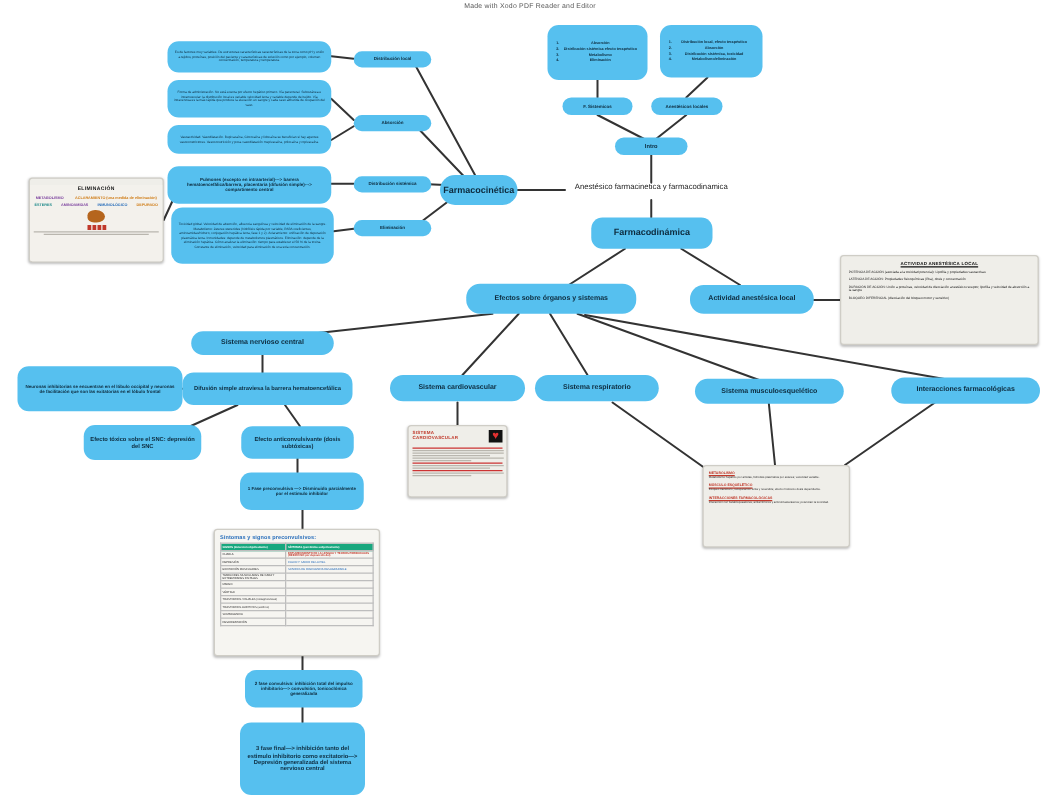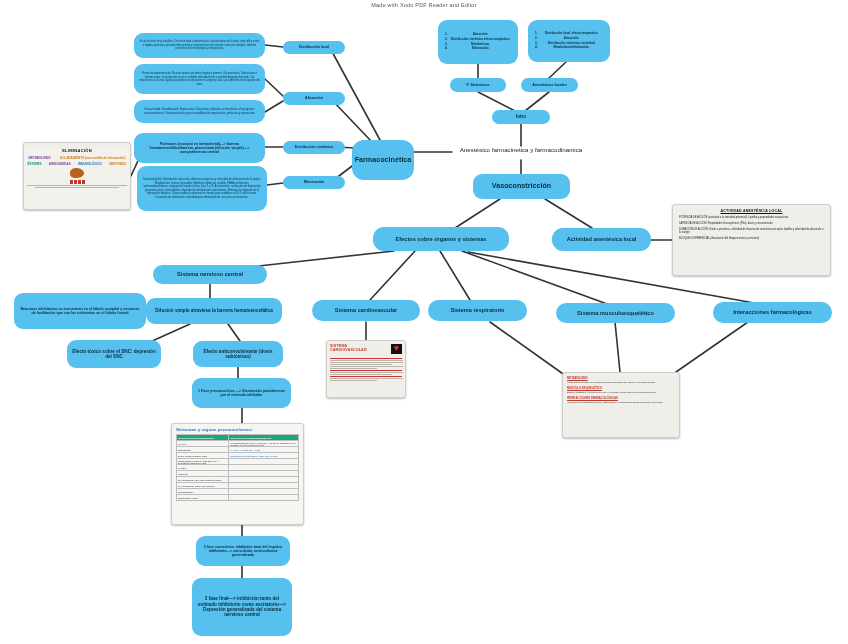--- a/index.html
+++ b/index.html
@@ -174,23 +174,23 @@
         </div>
     </div>
   </div>
 
   <div class="node pill mini" style="left:450px;top:78px;width:56px;height:14px;">F. Sistemicos</div>
   <div class="node pill mini" style="left:521px;top:78px;width:57px;height:14px;">Anestésicos locales</div>
   <div class="node pill sm" style="left:492px;top:110px;width:58px;height:14px;">Intro</div>
 
   <div class="plain" style="left:421px;top:146px;width:200px;">Anestésico farmacinetica y farmacodinamica</div>
 
-  <div class="node lg" style="left:473px;top:174px;width:97px;height:25px;">Vasoconstricción</div>
-
-  <div class="node lg" style="left:352px;top:140px;width:62px;height:40px;border-radius:12px;">Farmacocinética</div>
+  <div class="node lg" style="left:473px;top:174px;width:97px;height:25px;">Farmacodinámica</div>
+
+  <div class="node lg" style="left:352px;top:140px;width:62px;height:24px;border-radius:12px;">Farmacocinética</div>
 
   <div class="node pill mini" style="left:283px;top:41px;width:62px;height:13px;">Distribución local</div>
   <div class="node pill mini" style="left:283px;top:92px;width:62px;height:13px;">Absorción</div>
   <div class="node pill mini" style="left:283px;top:141px;width:62px;height:13px;">Distribución sistémica</div>
   <div class="node pill mini" style="left:283px;top:176px;width:62px;height:13px;">Eliminación</div>
 
   <div class="node tiny" style="left:134px;top:33px;width:131px;height:25px;">Es de factores muy variables. De estructuras características características de la zona como pH y unión a tejidos, proteínas, posición del paciente y características de solución como por ejemplo, volumen concentración, temperatura y temperatura.</div>
   <div class="node tiny" style="left:134px;top:64px;width:131px;height:30px;">Forma de administración. No está exenta por efecto hepático primero. Vía parenteral. Subcutánea e intramuscular: la distribución local es variable velocidad lenta y variable depende del tejido. Vía intravenosa es la más rápida que produce la elevación en sangre y cada caso adherida de ocupación del vaso.</div>
   <div class="node tiny" style="left:134px;top:100px;width:131px;height:23px;">Vasoactividad. Vasodilatación. Bupivacaína, Clorocaína y lidocaína se benefician si hay agentes vasoconstrictores. Vasoconstricción y poca vasodilatación mepivacaína, prilocaína y ropivacaína.</div>
   <div class="node mini" style="left:134px;top:133px;width:131px;height:30px;">Pulmones (excepto en intraarterial)---&gt; barrera hematoencefálica/barrera, placentaria (difusión simple)---&gt; compartimento central</div>

